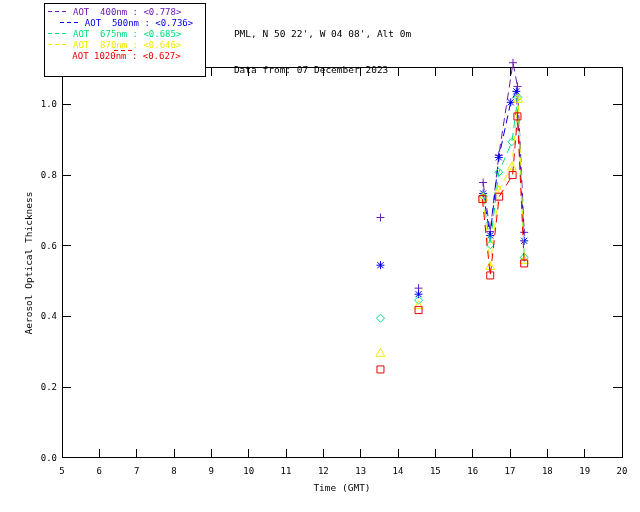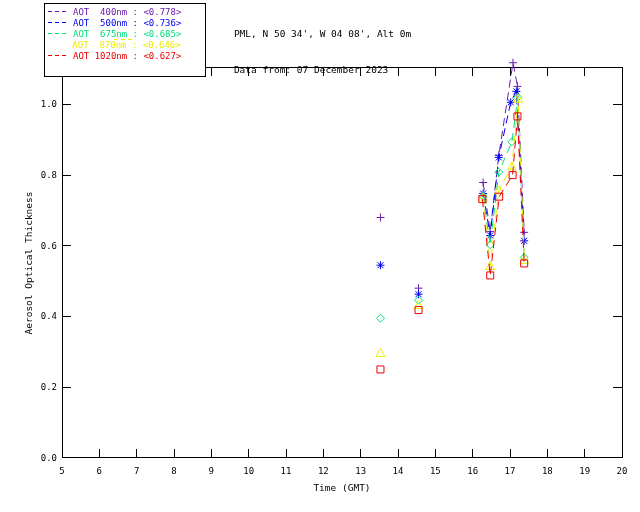--- a/index.html
+++ b/index.html
@@ -151,24 +151,24 @@
         <path d="M509.11333333333334 171.58506787330316h7v7h-7Z"></path>
         <path d="M513.9666666666667 112.92171945701358h7v7h-7Z"></path>
         <path d="M520.6866666666666 259.9334841628959h7v7h-7Z"></path>
         <path d="M376.95333333333326 365.95158371040725h7v7h-7Z"></path>
         <path d="M415.03333333333336 306.58144796380094h7v7h-7Z"></path>
       </g>
     </svg>
 
   <div class="legend">
       <div class="legend-row" style="color: rgb(106, 28, 176);"><span class="dash"></span><span>AOT  400nm : &lt;0.778&gt;</span></div>
-      <div class="legend-row" style="color: rgb(0, 0, 238);"><span class="dash"></span><span>AOT  500nm : &lt;0.736&gt;</span></div>
+      <div class="legend-row" style="color: rgb(0, 0, 238); justify-content: center;"><span class="dash"></span><span>AOT  500nm : &lt;0.736&gt;</span></div>
       <div class="legend-row" style="color: rgb(0, 224, 122); text-align: right;"><span class="dash"></span><span>AOT  675nm : &lt;0.685&gt;</span></div>
-      <div class="legend-row" style="color: rgb(236, 236, 0); flex-direction: column;"><span class="dash"></span><span>AOT  870nm : &lt;0.646&gt;</span></div>
-      <div class="legend-row" style="color: rgb(238, 0, 0);"><span class="dash"></span><span>AOT 1020nm : &lt;0.627&gt;</span></div>
+      <div class="legend-row" style="color: rgb(236, 236, 0);"><span class="dash"></span><span>AOT  870nm : &lt;0.646&gt;</span></div>
+      <div class="legend-row" style="color: rgb(238, 0, 0); flex-direction: column;"><span class="dash"></span><span>AOT 1020nm : &lt;0.627&gt;</span></div>
     </div>
 
   <div class="titles">
-    <span>PML, N 50 34', W 04 08', Alt 0m</span><br>
+    <span>PML, N 50 22', W 04 08', Alt 0m</span><br>
     <span>Data from: 07 December 2023</span>
   </div>
 
 </div>
 
 </body></html>

